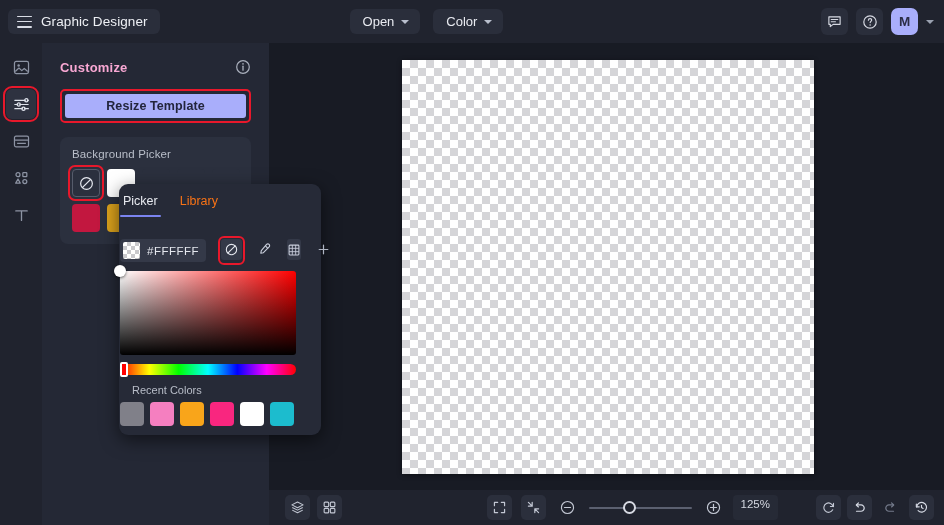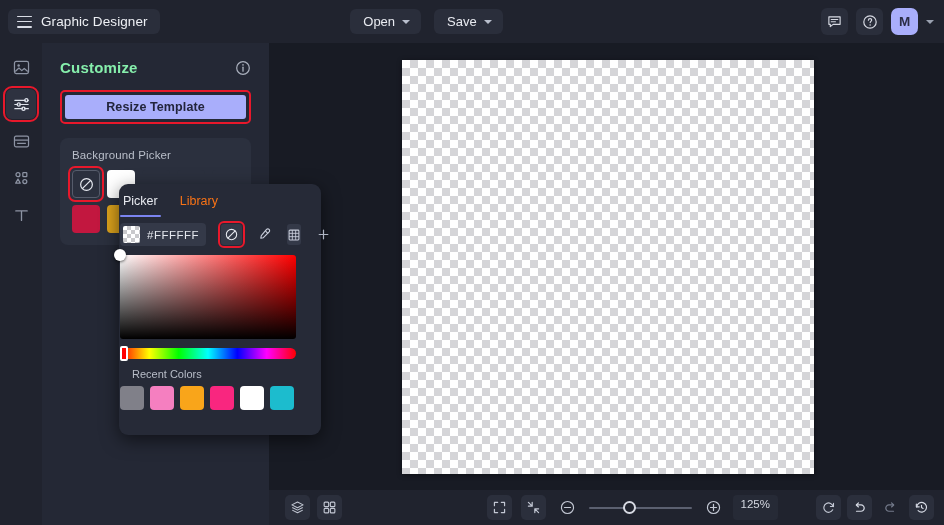--- a/index.html
+++ b/index.html
@@ -62,21 +62,21 @@
     display: flex; align-items: center; justify-content: center;
   }
   .rail-item.highlighted { outline: 2.5px solid #e8182b; outline-offset: 1px; background: #2e3240; }
 
   
   .panel {
     position: absolute; left: 42px; top: 43px; width: 227px; height: 482px;
     background: #242835; padding: 16px 18px 0 18px;
   }
   .panel-head { display: flex; align-items: center; justify-content: space-between; margin-bottom: 14px; }
-  .panel-title { font-size: 15px; font-weight: bold; color: #86efac; letter-spacing: .2px; }
+  .panel-title { font-size: 13px; font-weight: bold; color: #f9a8d4; letter-spacing: .2px; }
 
   .resize-wrap { position: relative; padding: 3px; border: 2.5px solid #e8182b; border-radius: 5px; }
   .resize-btn {
     width: 100%; height: 24px; background: #a9aefb; border-radius: 3px;
     display: flex; align-items: center; justify-content: center;
     font-size: 12.5px; font-weight: bold; color: #23253c; letter-spacing: .1px;
   }
   .dims { text-align: center; font-size: 11.5px; color: #b5bac7; margin-top: 8px; letter-spacing: .2px; }
 
   .bg-card {
@@ -127,21 +127,21 @@
     background: #262a37; border-radius: 9px; box-shadow: 0 5px 18px rgba(0,0,0,.55);
     padding: 0 1px;
   }
   .picker-tabs { display: flex; gap: 22px; height: 33px; align-items: center; padding-left: 3px; }
   .ptab { font-size: 12.5px; color: #f97316; position: relative; height: 33px;
           display: flex; align-items: center; }
   .ptab.active { color: #e8eaf0; }
   .ptab.active::after { content: ""; position: absolute; left: -3px; right: -3px; bottom: 0;
                         height: 2px; background: #7b84f0; border-radius: 2px; }
 
-  .hex-row { display: flex; align-items: center; gap: 15px; margin-top: 6px; }
+  .hex-row { display: flex; gap: 15px; margin-top: 22px; }
   .hex-field { display: flex; align-items: center; gap: 7px; background: #343948;
                border-radius: 4px; padding: 3px 7px 3px 3px; }
   .mini-check {
     width: 17px; height: 17px; border-radius: 2px;
     background-color: #ffffff;
     background-image:
       linear-gradient(45deg, #c9c9cc 25%, transparent 25%, transparent 75%, #c9c9cc 75%),
       linear-gradient(45deg, #c9c9cc 25%, transparent 25%, transparent 75%, #c9c9cc 75%);
     background-size: 8px 8px; background-position: 0 0, 4px 4px;
   }
@@ -179,21 +179,21 @@
       <span class="label">Graphic Designer</span>
     </div>
   </div>
 
   <div class="top-center">
     <div class="menu-btn">
       <span>Open</span>
       <span class="chev"></span>
     </div>
     <div class="menu-btn">
-      <span>Save</span>
+      <span>Color</span>
       <span class="chev"></span>
     </div>
   </div>
 
   <div class="top-right">
     <div class="icon-btn">
       <svg width="15" height="15" viewBox="0 0 16 16" fill="none">
         <path d="M2 3h12v8H6.5L3.5 13.5V11H2V3z" stroke="#d6d9e2" stroke-width="1.2" stroke-linejoin="round"></path>
         <path d="M4.5 5.8h7M4.5 8.2h4.5" stroke="#d6d9e2" stroke-width="1.2" stroke-linecap="round"></path>
       </svg>

